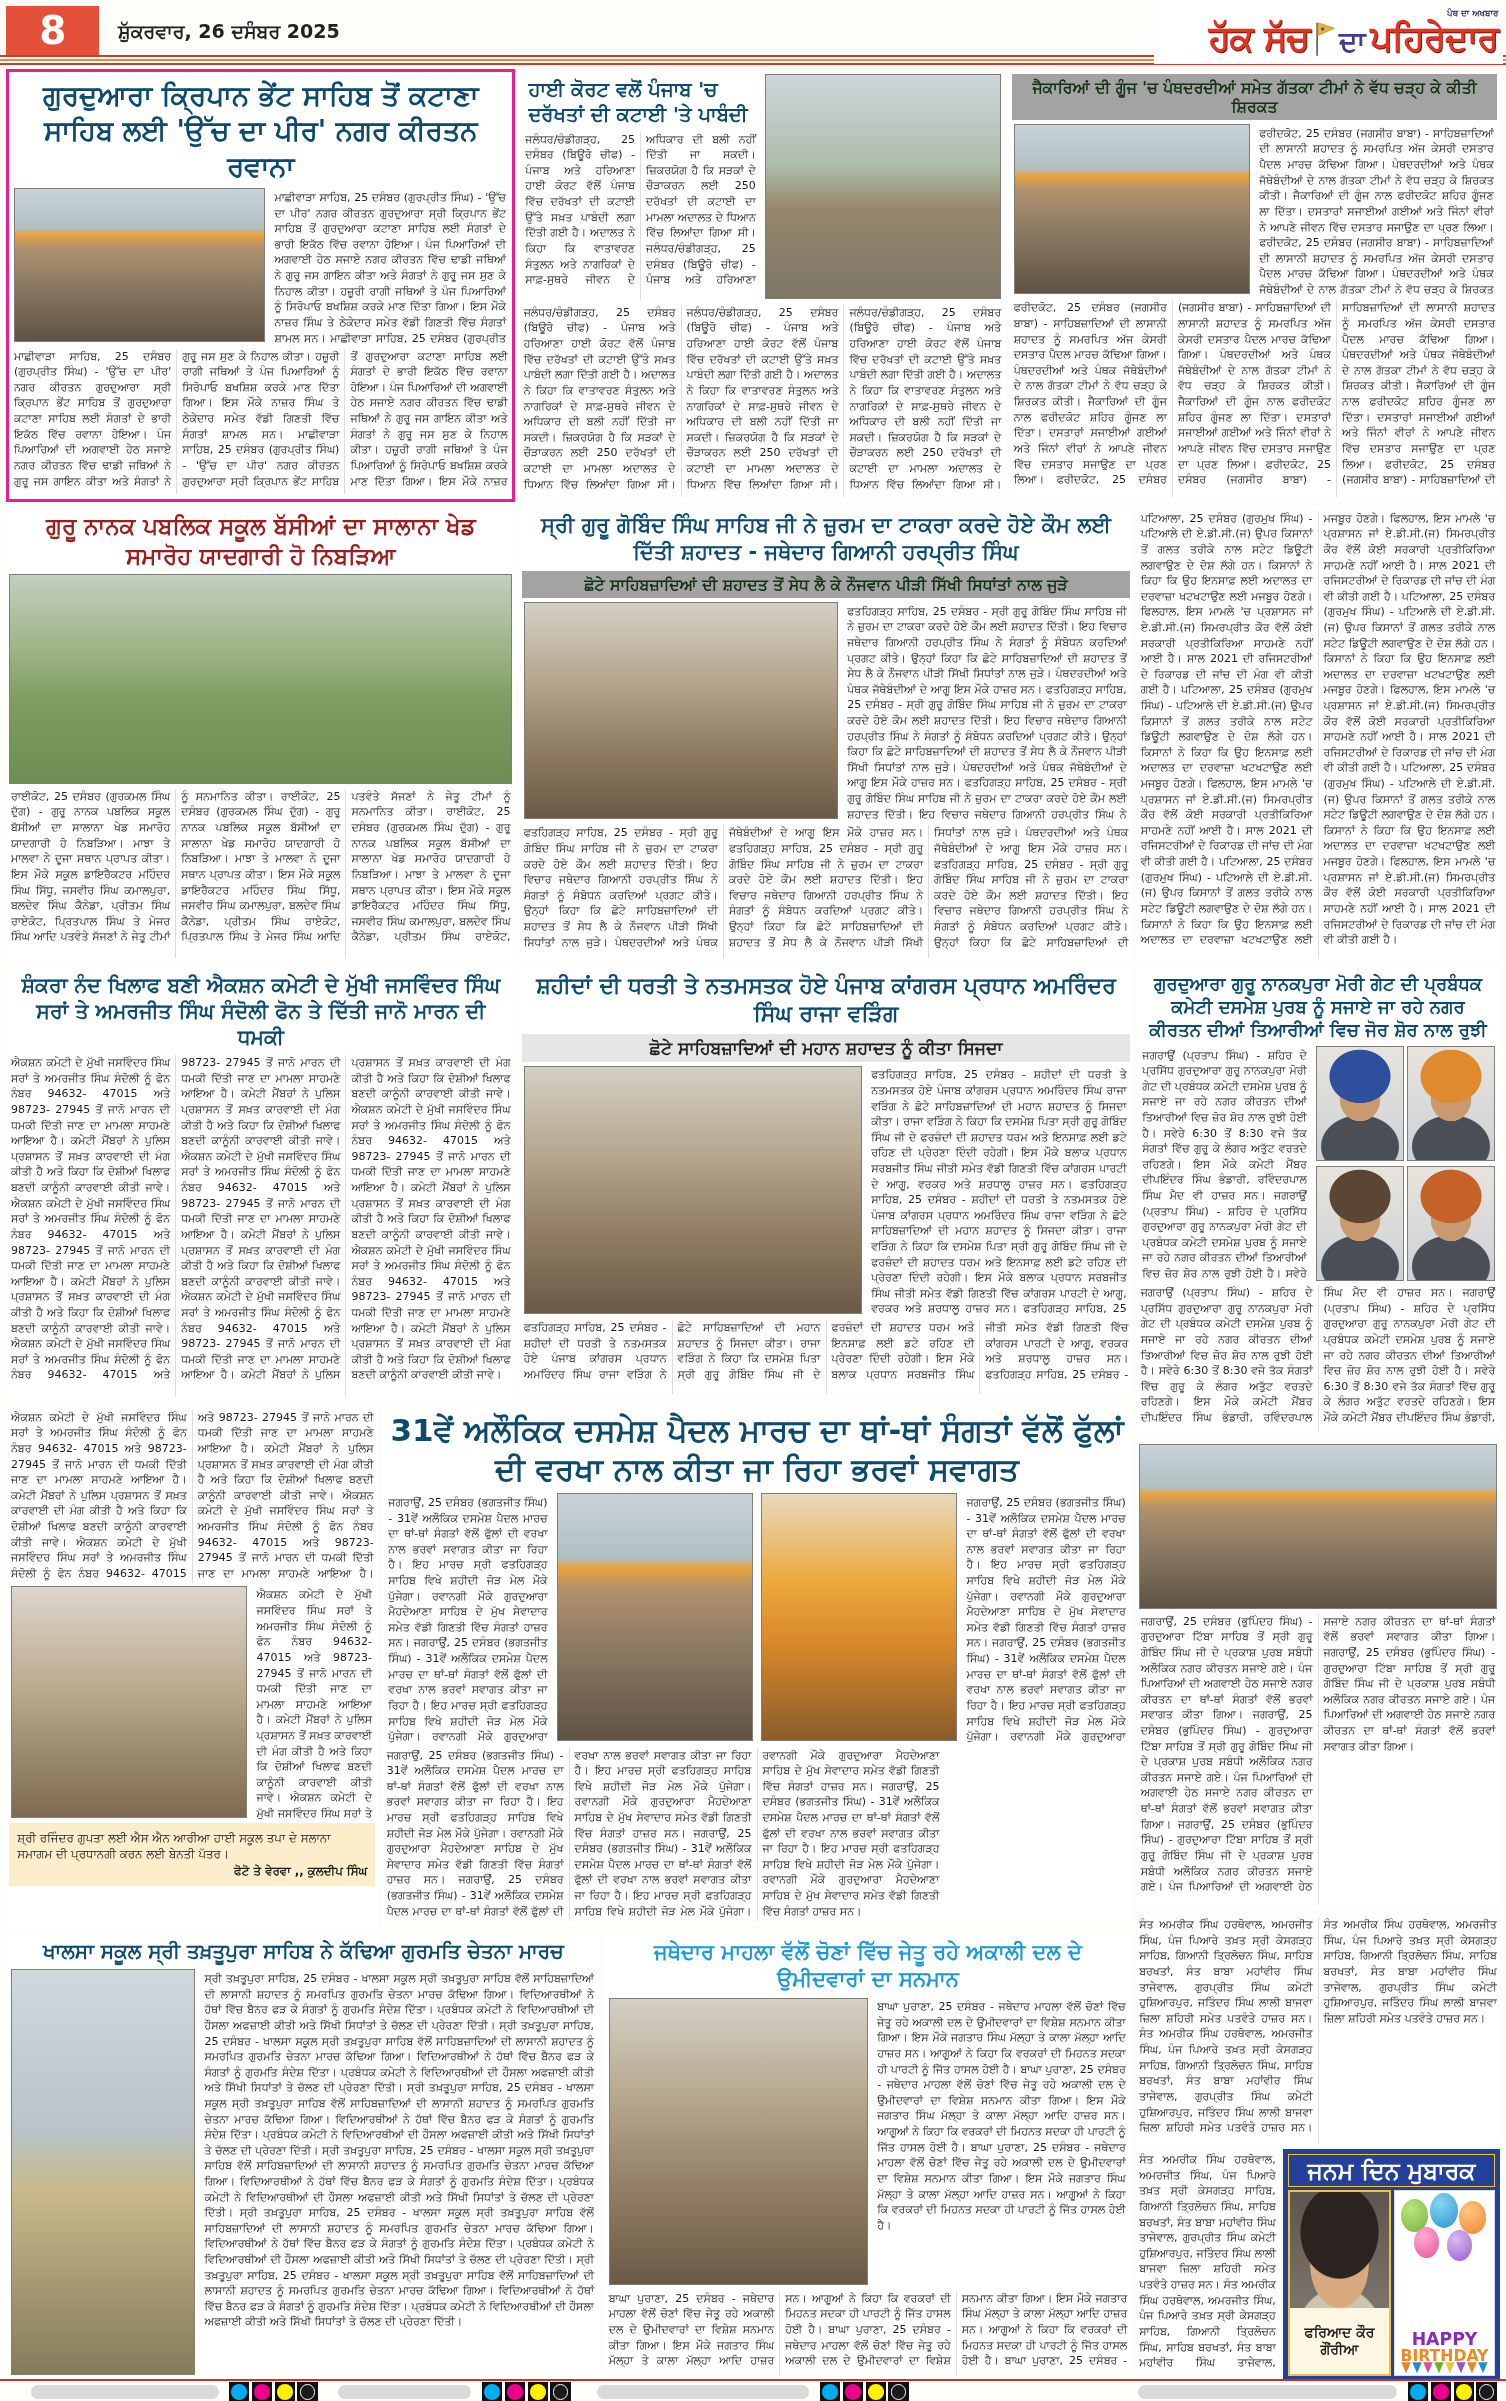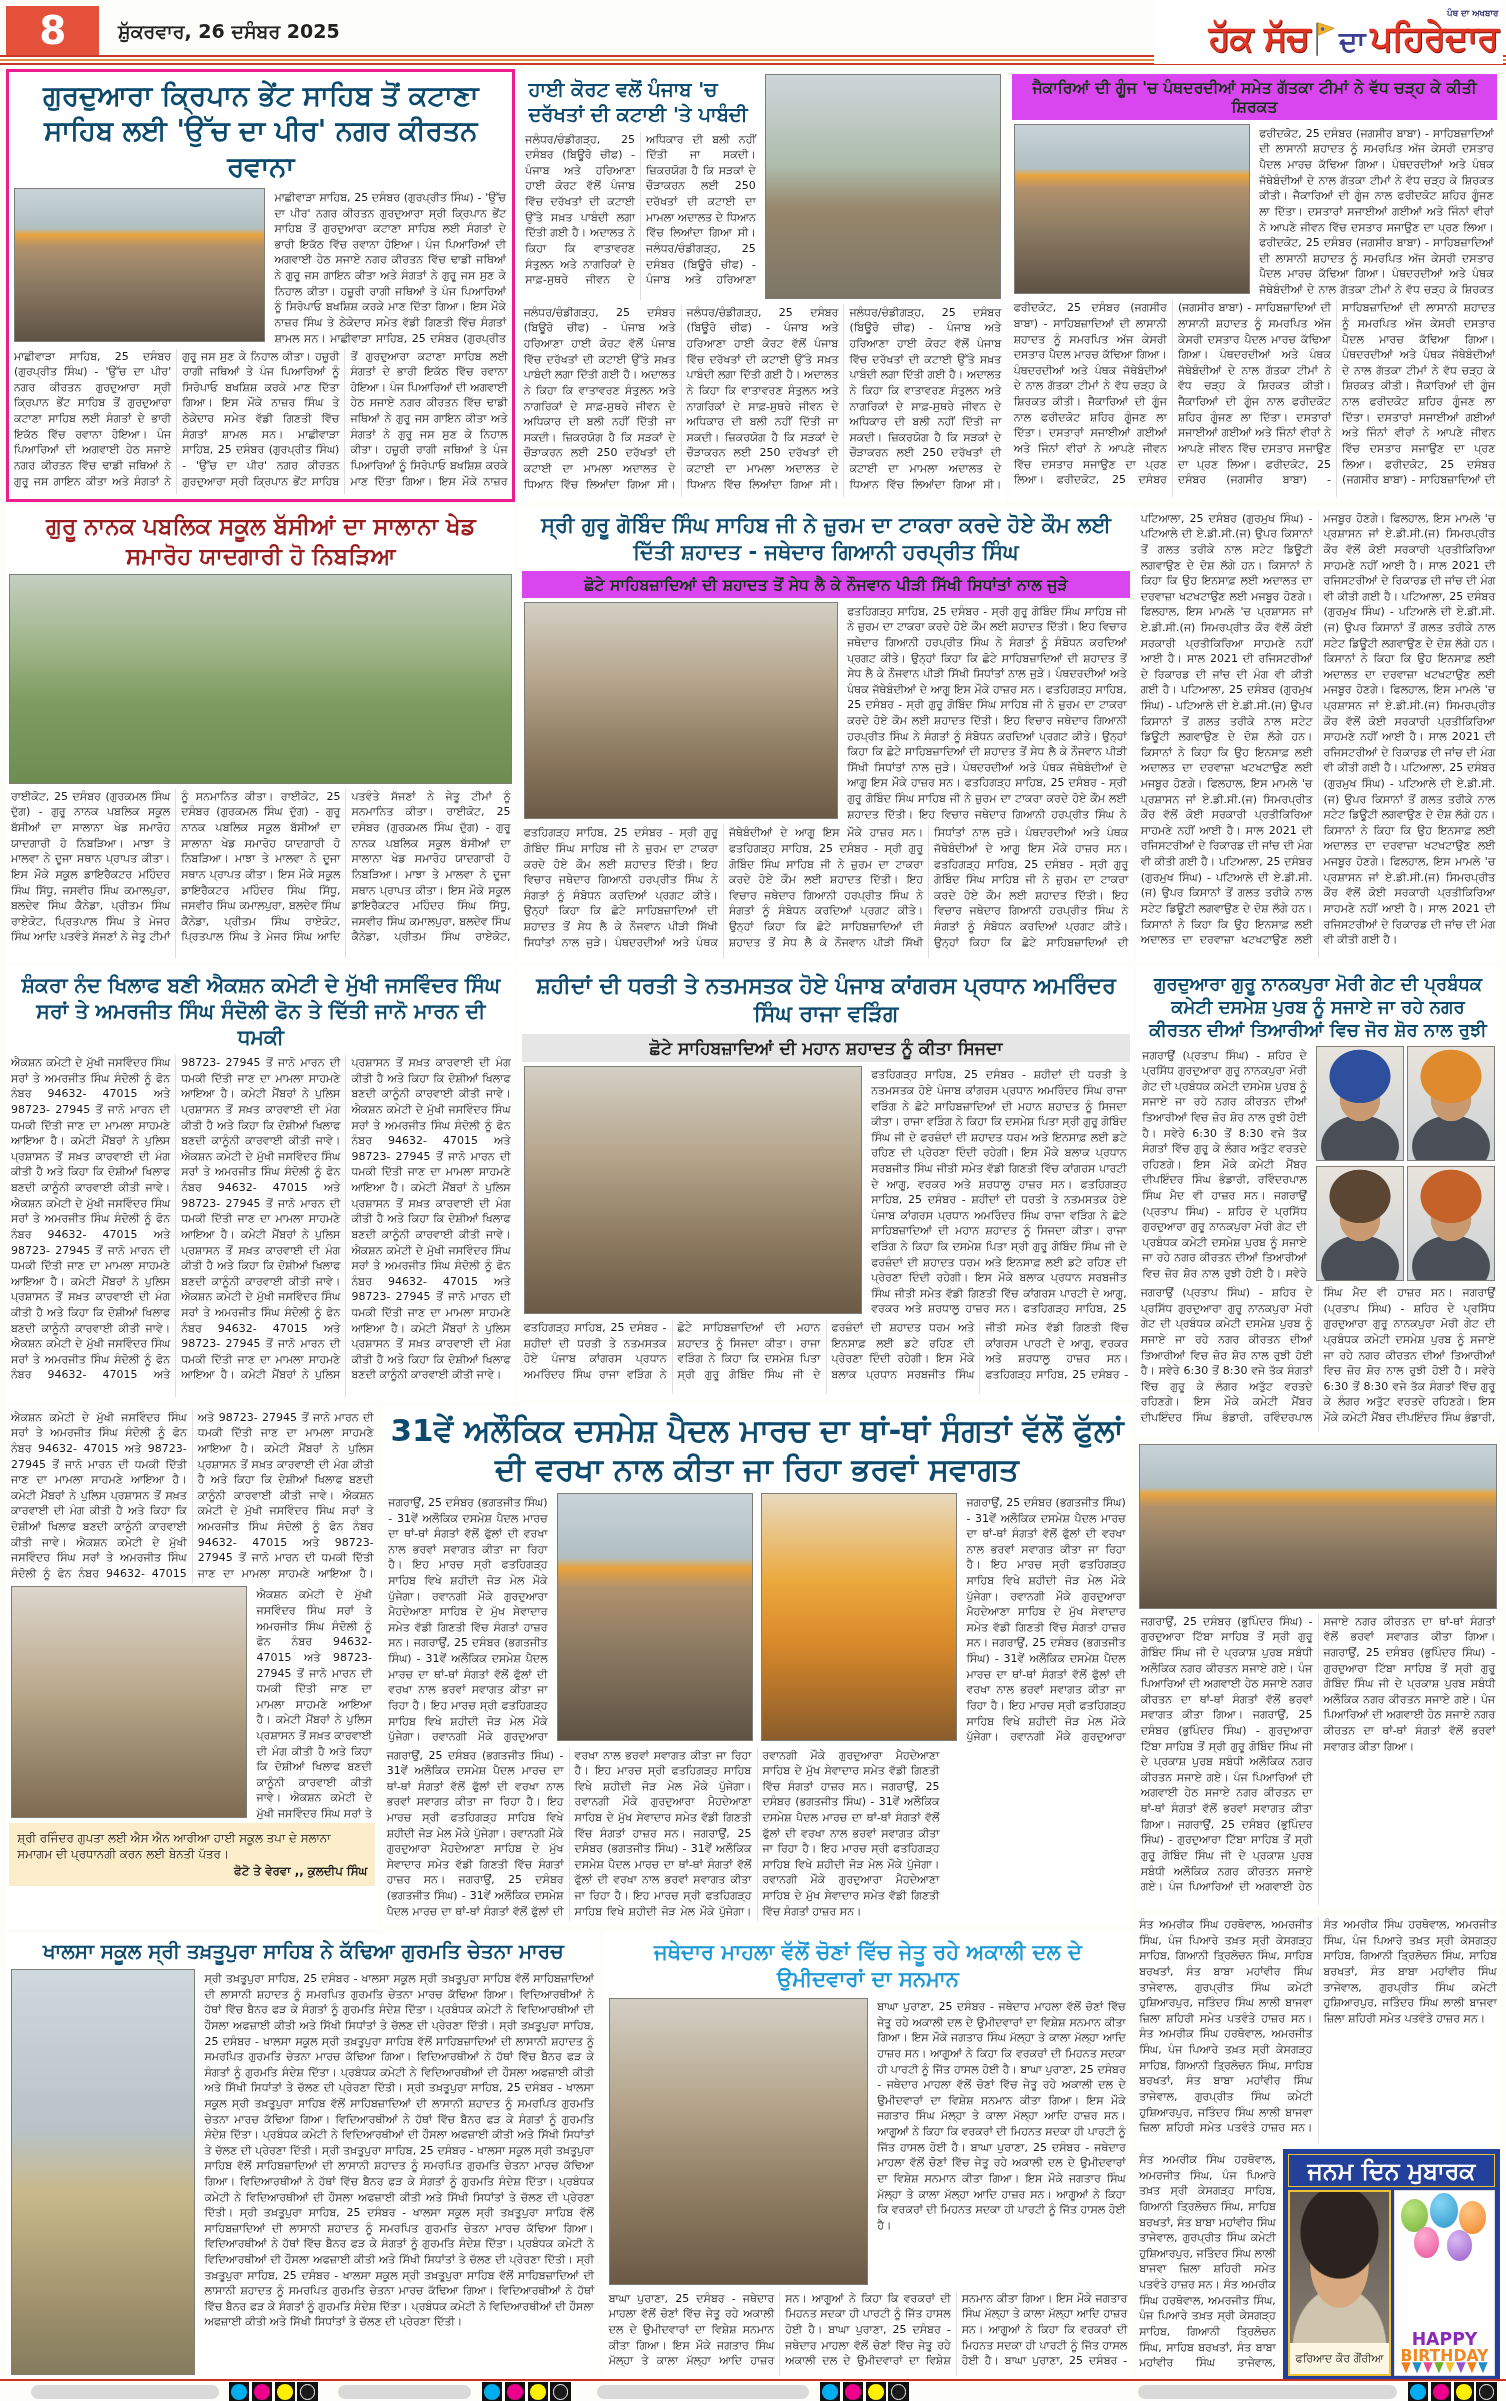--- a/index.html
+++ b/index.html
@@ -18,21 +18,21 @@
             display:flex;flex-direction:column;align-items:flex-end;justify-content:center;padding-right:4.7px;box-sizing:border-box;}
   .tagline{font-size:8.6px;color:#2d2d6b;font-weight:bold;margin-bottom:1.6px;}
   .mtitle{display:flex;align-items:flex-end;gap:4.7px;font-weight:bold;line-height:1;}
   .t-red{color:#e03424;font-size:35px;letter-spacing:-0.8px;text-shadow:0.8px 0.8px 0 #7a1408;}
   .t-blue{color:#3d3d93;font-size:28px;}
   .flag{width:20.4px;height:35px;display:inline-block;}
   
   .art{position:absolute;overflow:hidden;background:#fff;display:flex;flex-direction:column;box-sizing:border-box;}
   .hl{font-weight:bold;text-align:center;color:#0c4a6e;line-height:1.28;padding:3.1px 4.7px;flex:none;}
   .band{font-weight:bold;text-align:center;padding:3.9px 6.3px;margin:2.4px 0;flex:none;color:#143314;}
-  .band-green{background:#d946ef;}
+  .band-green{background:#a3a3a3;}
   .band-grey{background:#e6e6e6;color:#222;}
   .media{display:flex;gap:7.9px;align-items:stretch;flex:none;min-height:0;padding:1.6px;}
   .stack{display:flex;flex-direction:column;flex:1;min-width:0;}
   .btxt{font-size:11px;line-height:1.42;text-align:justify;color:#1c1c1c;overflow:hidden;
         column-gap:11px;column-rule:0.8px solid #ddd;column-fill:auto;padding:1.6px 1.6px;}
   .c1{column-count:1}.c2{column-count:2}.c3{column-count:3}.c4{column-count:4}
   .fill{flex:1;min-height:0;}
   
   .ph{border:0.8px solid #7e7d76;background:#cfcabb;position:relative;flex:none;box-sizing:border-box;}
   .ph-proc{background:linear-gradient(180deg,#c7d3d9 0%,#b2bfc1 26%,#e9a33c 30%,#b2926d 38%,#8c7b63 62%,#5f5244 100%);}
@@ -55,21 +55,21 @@
         border:2.4px solid #23409a;box-sizing:border-box;display:flex;flex-direction:column;padding:3.1px;}
   .bday-title{color:#fff;font-size:23.6px;font-weight:bold;text-align:center;flex:none;
               border:1.6px solid #f2c235;padding:1.6px 0;margin-bottom:3.1px;background:#23409a;}
   .bday-row{display:flex;gap:3.1px;flex:1;min-height:0;}
   .bday-photo{flex:1;border:2.4px solid #f2c235;background:
      radial-gradient(ellipse 40% 26% at 50% 22%,#2b2320 97%,transparent),
      radial-gradient(ellipse 30% 24% at 50% 40%,#d8a87e 97%,transparent),
      radial-gradient(ellipse 48% 34% at 50% 86%,#cfc4ae 97%,transparent),
      linear-gradient(180deg,#5e564e,#8e857a);
      display:flex;align-items:flex-end;justify-content:center;}
-  .bday-name{background:#fdf6e2;color:#222;font-weight:normal;font-size:11px;width:100%;text-align:center;padding:9px 0;}
+  .bday-name{background:#fdf6e2;color:#222;font-weight:bold;font-size:14px;width:100%;text-align:center;padding:16px 0;}
   .bday-art{flex:1;background:#fff;border:0.8px solid #ddd;position:relative;overflow:hidden;
             display:flex;flex-direction:column;align-items:center;justify-content:flex-end;}
   .bl{position:absolute;border-radius:50%;opacity:.95;}
   .happy{font-size:17.3px;font-weight:bold;color:#8a2bb5;z-index:2;line-height:1;}
   .bdaytxt{font-size:15.7px;font-weight:bold;color:#f08a20;z-index:2;line-height:1;margin-bottom:11px;}
   .pennants{position:absolute;bottom:1.6px;left:0;right:0;display:flex;justify-content:center;gap:1.6px;}
   .pn{width:9.4px;height:11px;clip-path:polygon(0 0,100% 0,50% 100%);}
   
   .greybar{position:absolute;height:14px;background:#d9d9d9;border-radius:7px;top:2385px;}
   .redline{position:absolute;left:0;top:2379px;width:1506px;height:1.6px;background:#cc3222;}

